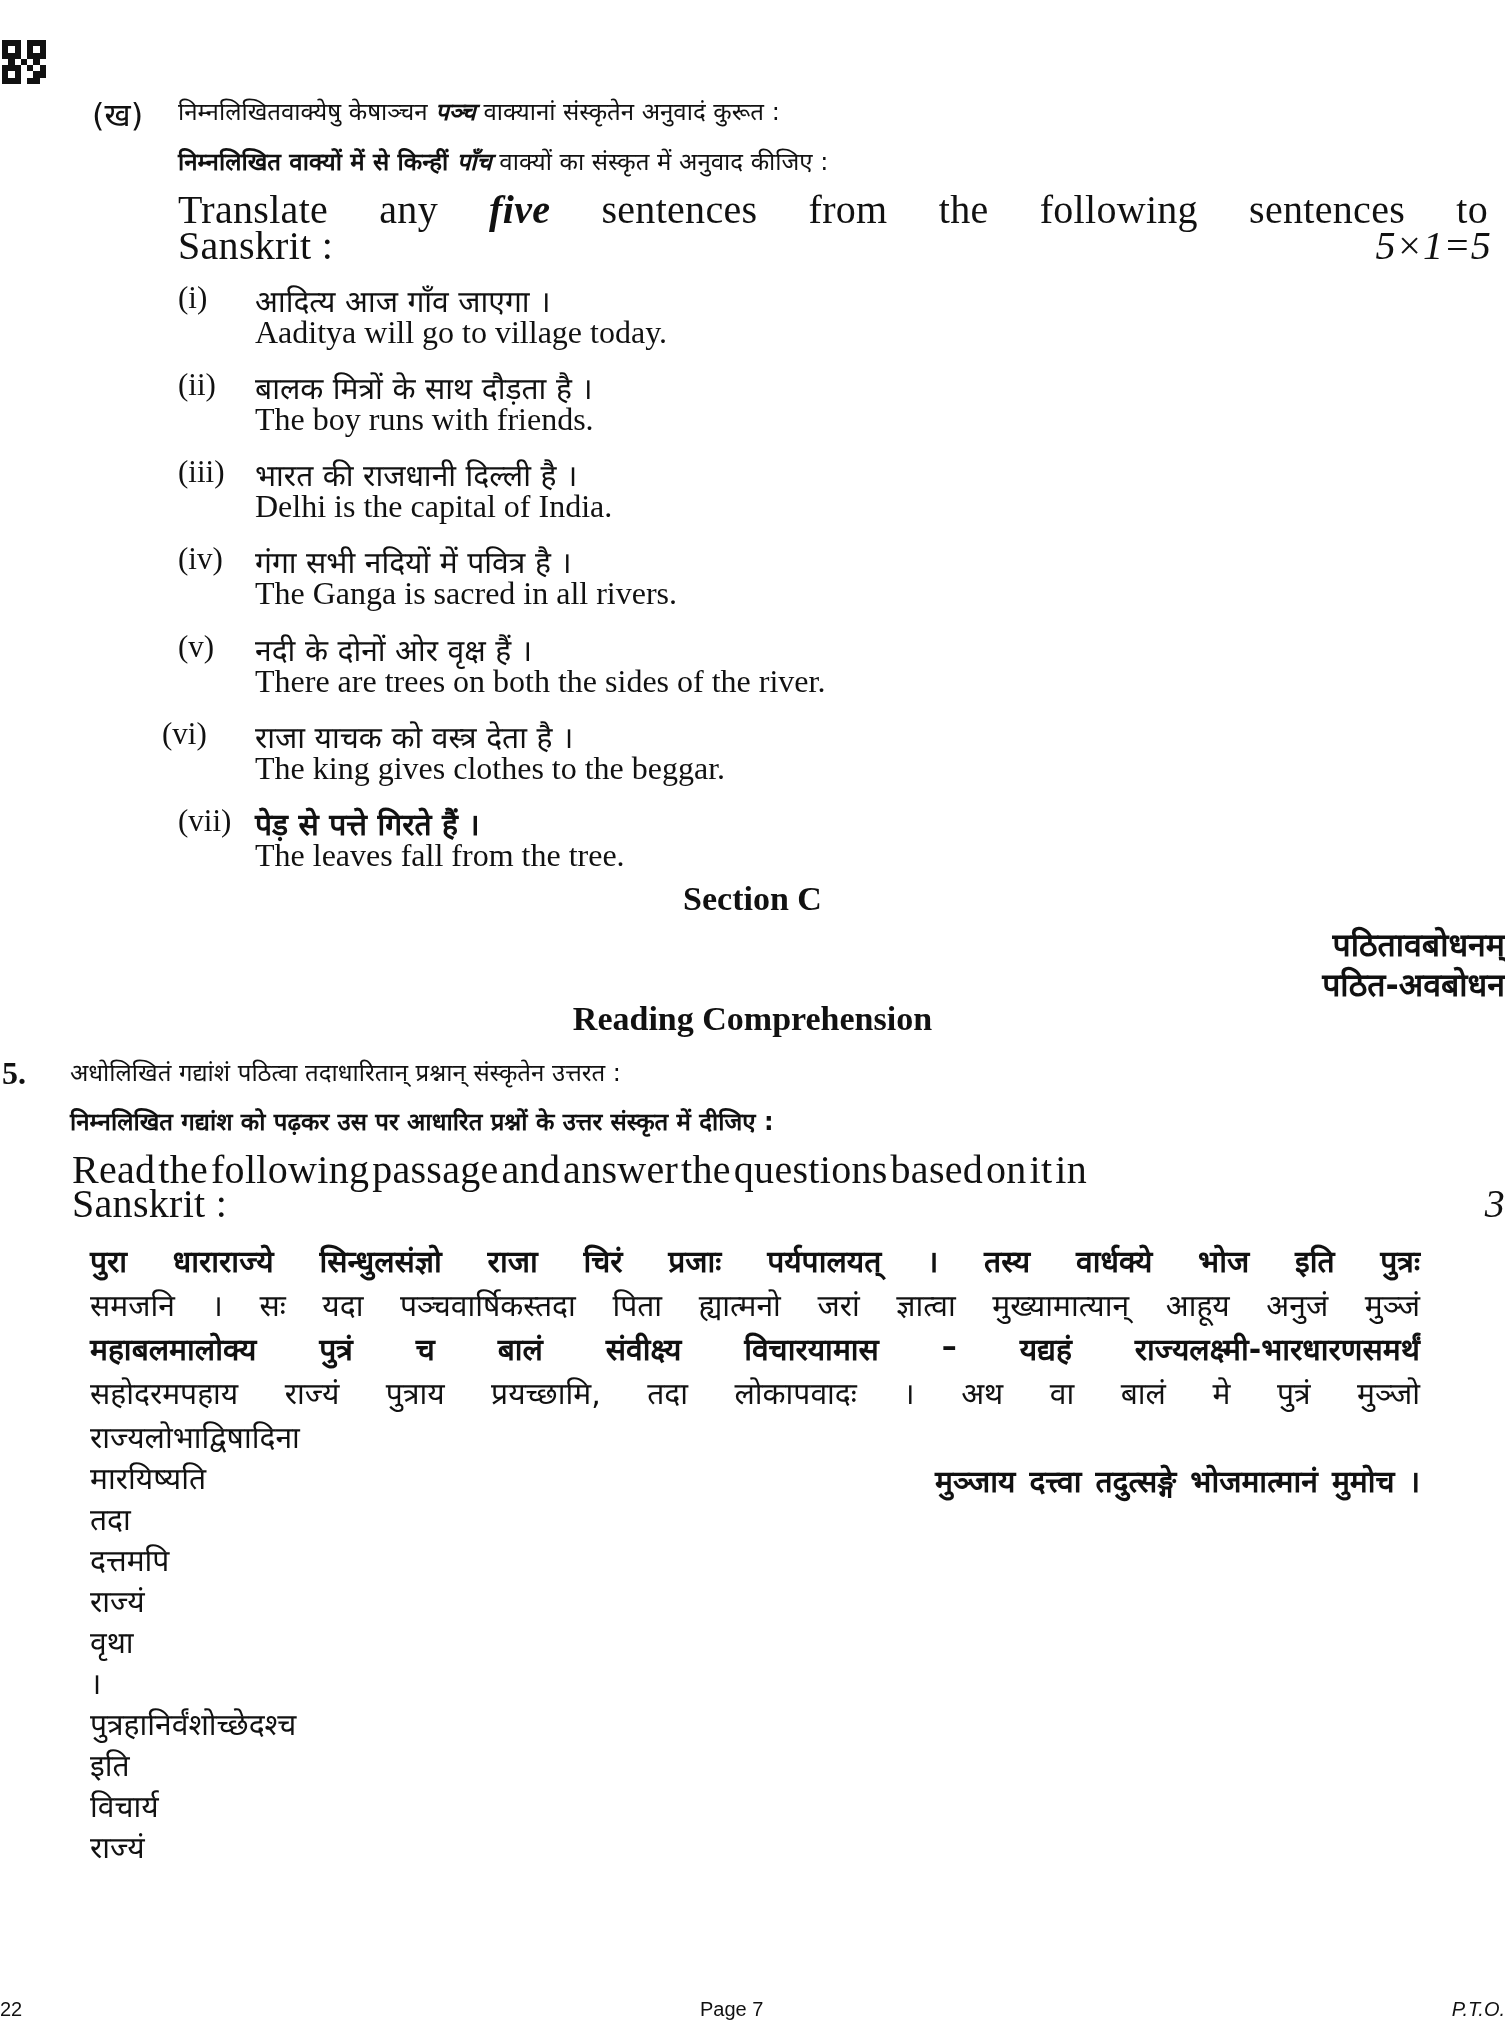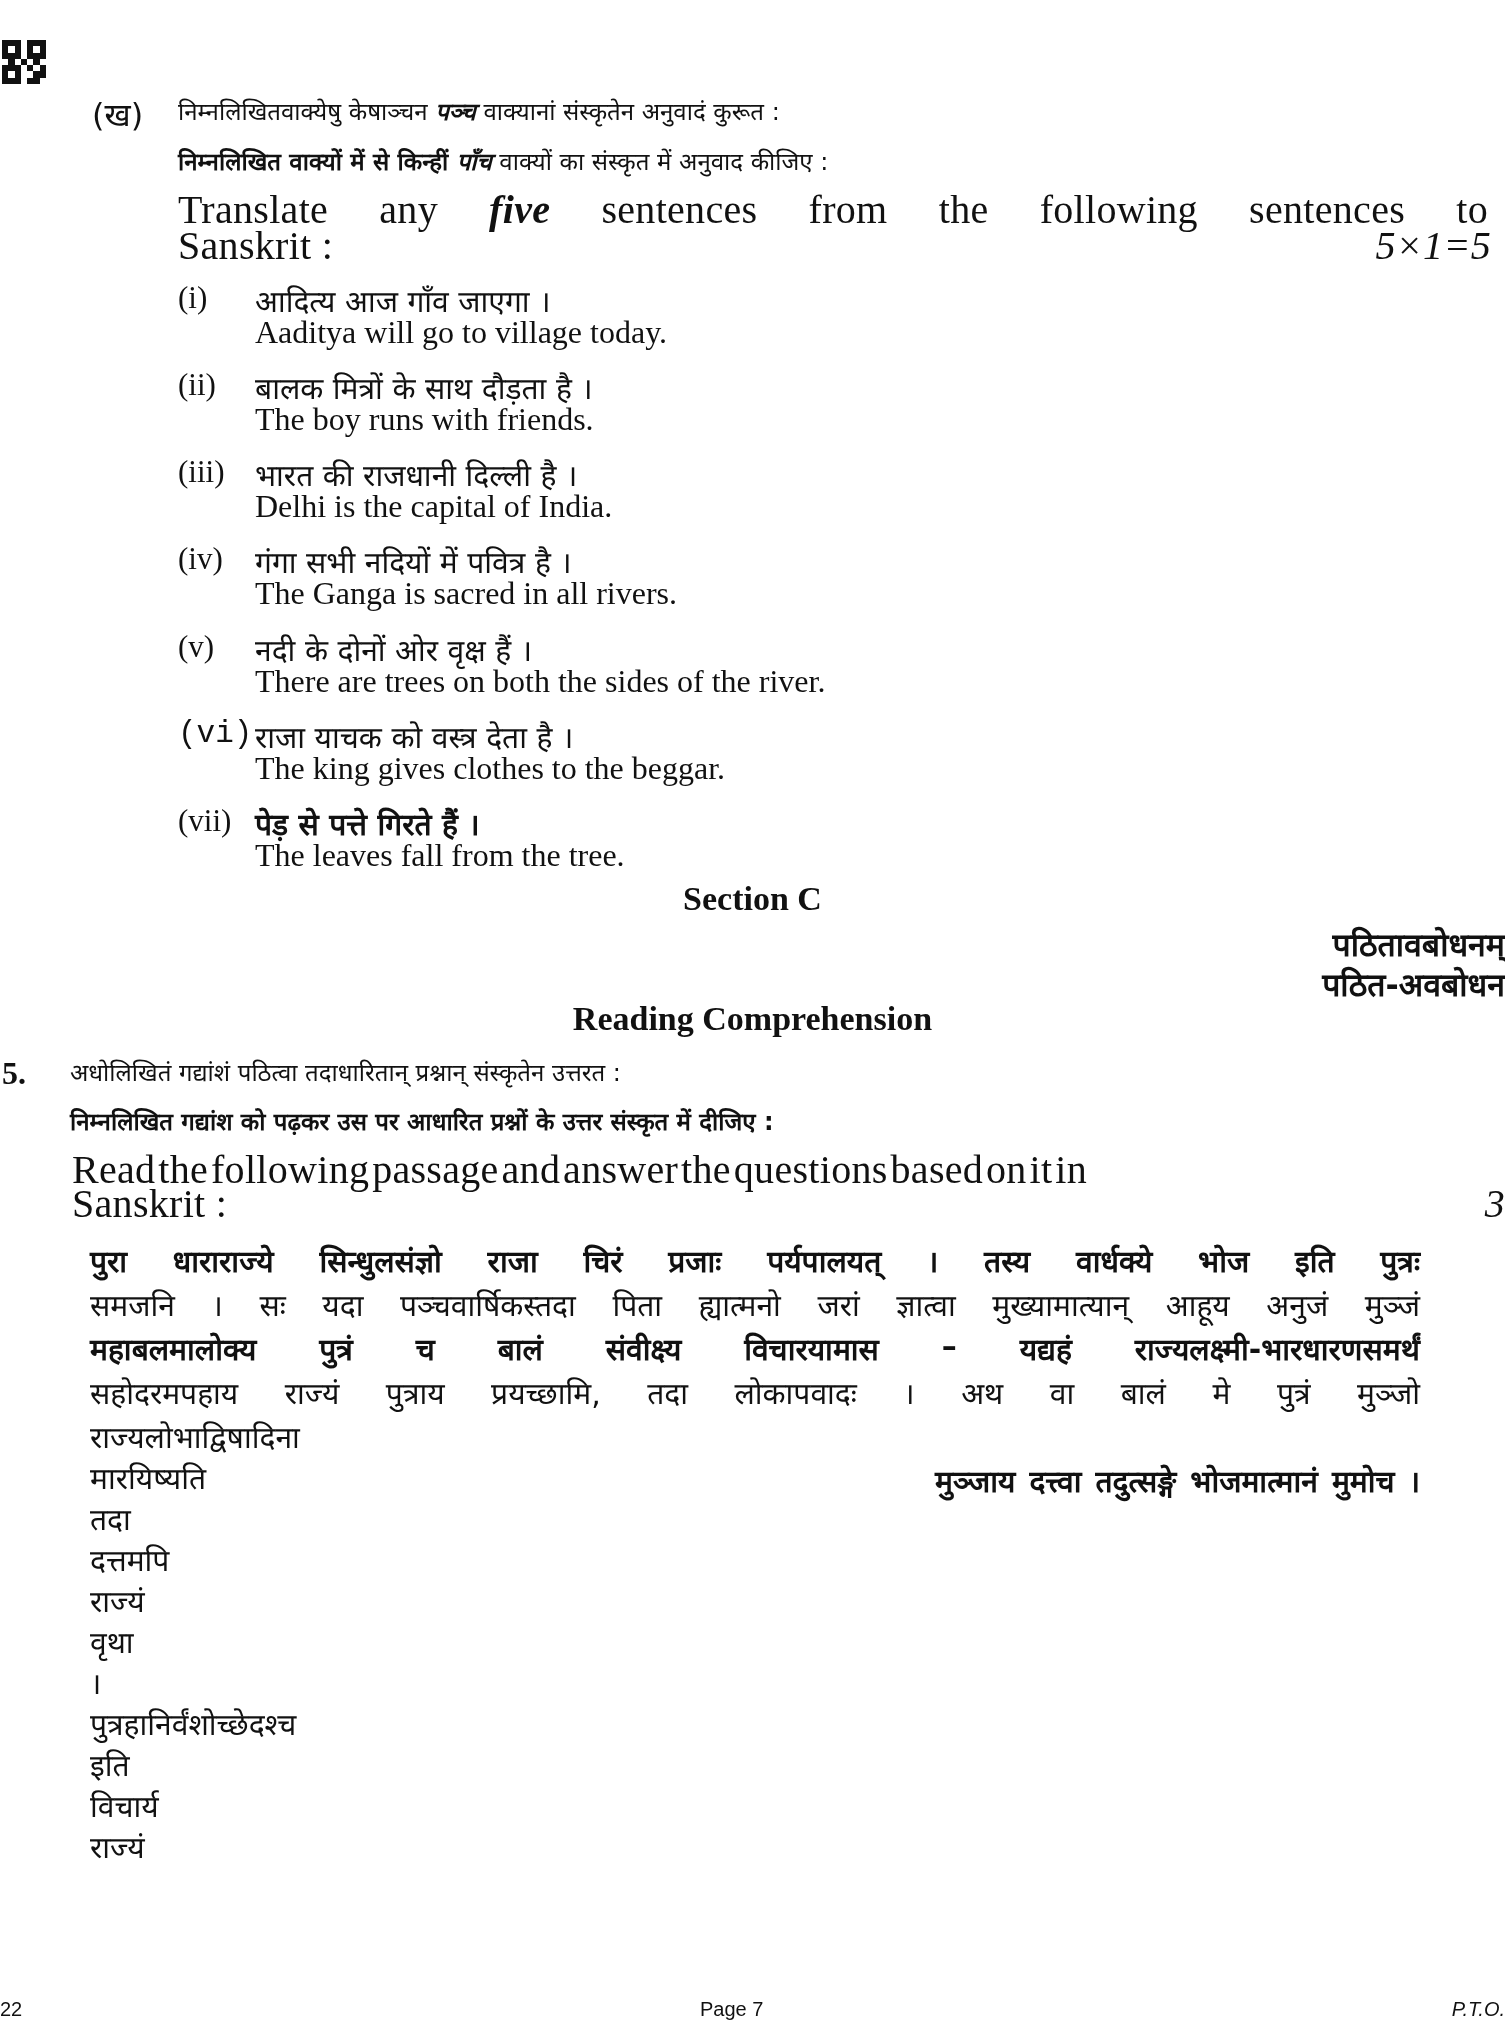--- a/index.html
+++ b/index.html
@@ -125,21 +125,21 @@
     <div class="abs en item-en" style="left:255px; top:401px;">The boy runs with friends.</div>
     <div class="abs en item-num" style="left:178px; top:454px;">(iii)</div>
     <div class="abs deva item-hi" style="left:255px; top:454px;">भारत की राजधानी दिल्ली है ।</div>
     <div class="abs en item-en" style="left:255px; top:488px;">Delhi is the capital of India.</div>
     <div class="abs en item-num" style="left:178px; top:541px;">(iv)</div>
     <div class="abs deva item-hi" style="left:255px; top:541px;">गंगा सभी नदियों में पवित्र है ।</div>
     <div class="abs en item-en" style="left:255px; top:575px;">The Ganga is sacred in all rivers.</div>
     <div class="abs en item-num" style="left:178px; top:629px;">(v)</div>
     <div class="abs deva item-hi" style="left:255px; top:629px;">नदी के दोनों ओर वृक्ष हैं ।</div>
     <div class="abs en item-en" style="left:255px; top:663px;">There are trees on both the sides of the river.</div>
-    <div class="abs en item-num" style="left:178px; top:716px;font-family:Liberation Mono, monospace;">(vi)</div>
+    <div class="abs en item-num" style="left:162px; top:716px;">(vi)</div>
     <div class="abs deva item-hi" style="left:255px; top:716px;">राजा याचक को वस्त्र देता है ।</div>
     <div class="abs en item-en" style="left:255px; top:750px;">The king gives clothes to the beggar.</div>
     <div class="abs en item-num" style="left:178px; top:803px;">(vii)</div>
     <div class="abs deva item-hi b" style="left:255px; top:803px;">पेड़ से पत्ते गिरते हैं ।</div>
     <div class="abs en item-en" style="left:255px; top:837px;">The leaves fall from the tree.</div>
   </div>
 
 <div class="center en sec-title" style="top:880px;">Section C</div>
 <div class="center deva sec-hi" style="top:922px;">पठितावबोधनम्</div>
 <div class="center deva sec-hi" style="top:962px;">पठित-अवबोधन</div>

